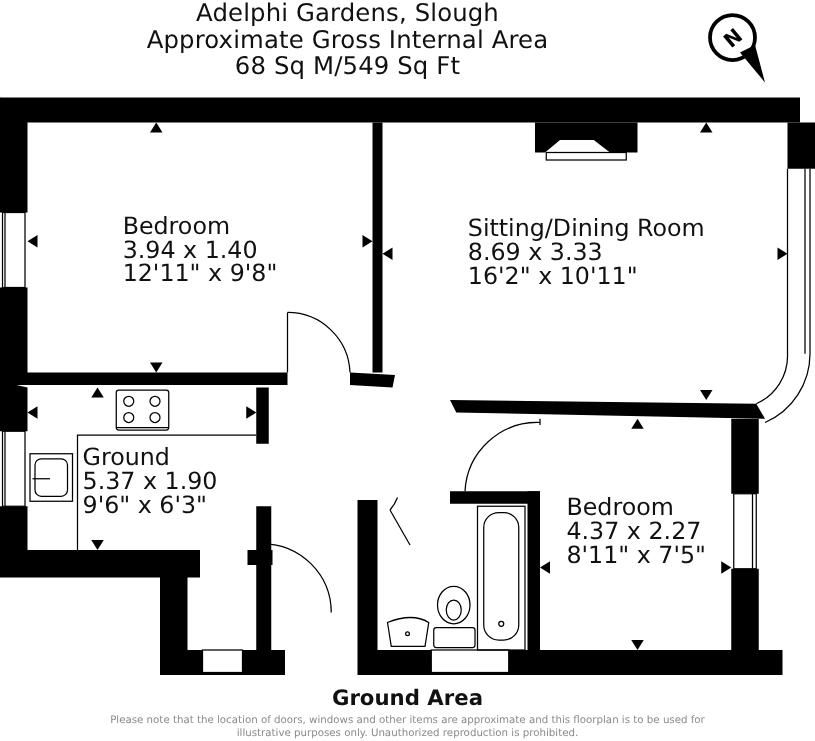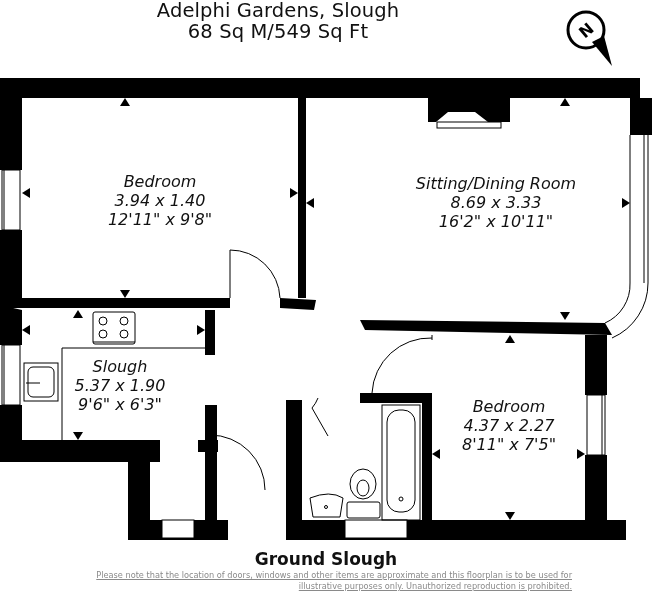--- a/index.html
+++ b/index.html
@@ -1,29 +1,30 @@
 <!DOCTYPE html>
 <html><head>
 <meta charset="utf-8">
 <style>
   html, body { margin: 0; padding: 0; background: #ffffff; }
   body { width: 652px; height: 593px; position: relative; overflow: hidden; font-family: "DejaVu Sans", sans-serif; color: #111; }
   .header { position: absolute; left: 0; top: 0; width: 556px; text-align: center; }
   .header div { font-size: 19.5px; line-height: 21px; letter-spacing: 0.1px; }
   .compass { position: absolute; left: 560px; top: 4px; width: 60px; height: 64px; }
   svg.plan { position: absolute; left: 0; top: 0; }
-  .room-label { position: absolute; text-align: center; font-size: 16px; line-height: 19px; transform: translateX(-50%); white-space: nowrap; font-style: italic; }
+  .room-label { position: absolute; text-align: left; font-size: 19px; line-height: 19px; transform: translateX(-50%); white-space: nowrap; }
   .footer-title { position: absolute; left: 0; top: 549px; width: 652px; text-align: center; font-weight: bold; font-size: 17px; }
-  .disclaimer { position: absolute; left: 80px; top: 570px; width: 492px; text-align: right; font-size: 8.2px; line-height: 11px; color: #8a8a8a; text-decoration: underline; }
+  .disclaimer { position: absolute; left: 80px; top: 570px; width: 492px; text-align: center; font-size: 8.2px; line-height: 11px; color: #8a8a8a; }
 </style>
 </head>
 <body>
 
 <div class="header">
   <div>Adelphi Gardens, Slough</div>
+  <div>Approximate Gross Internal Area</div>
   <div>68 Sq M/549 Sq Ft</div>
 </div>
 
 <svg class="compass" viewBox="0 0 60 64">
   <circle cx="26" cy="26" r="18" fill="none" stroke="#000" stroke-width="3"></circle>
   <polygon points="32,38 52,62 44,32" fill="#000"></polygon>
   <text x="26" y="32" font-size="16" font-weight="bold" text-anchor="middle" font-family="DejaVu Sans, sans-serif" transform="rotate(-40 26 26)">N</text>
 </svg>
 
 <svg class="plan" width="652" height="593" viewBox="0 0 652 593">
@@ -151,32 +152,32 @@
     <polygon points="585,454 577,449 577,459"></polygon>
   </g>
 </svg>
 
 <div class="room-label" style="left:160px; top:172px;">
   <div>Bedroom</div>
   <div>3.94 x 1.40</div>
   <div>12'11" x 9'8"</div>
 </div>
 
-<div class="room-label" style="left:469px; top:174px;margin-left:27px;">
+<div class="room-label" style="left:469px; top:174px;">
   <div>Sitting/Dining Room</div>
   <div>8.69 x 3.33</div>
   <div>16'2" x 10'11"</div>
 </div>
 
 <div class="room-label" style="left:120px; top:357px;">
-  <div>Slough</div>
+  <div>Ground</div>
   <div>5.37 x 1.90</div>
   <div>9'6" x 6'3"</div>
 </div>
 
 <div class="room-label" style="left:509px; top:397px;">
   <div>Bedroom</div>
   <div>4.37 x 2.27</div>
   <div>8'11" x 7'5"</div>
 </div>
 
-<div class="footer-title">Ground Slough</div>
+<div class="footer-title">Ground Area</div>
 <div class="disclaimer">Please note that the location of doors, windows and other items are approximate and this floorplan is to be used for illustrative purposes only. Unauthorized reproduction is prohibited.</div>
 
 </body></html>

